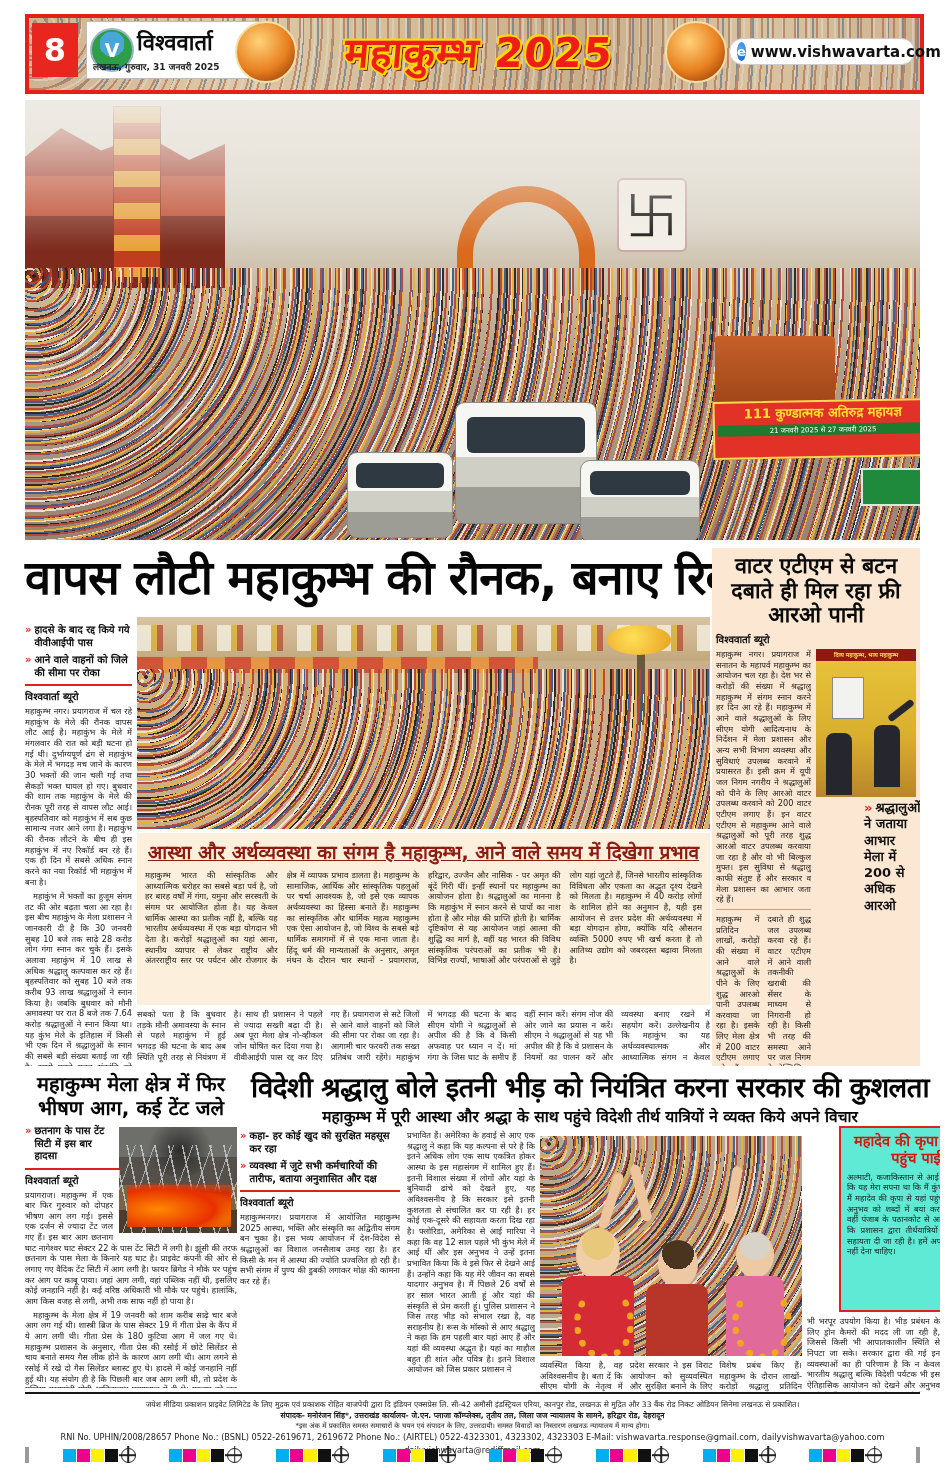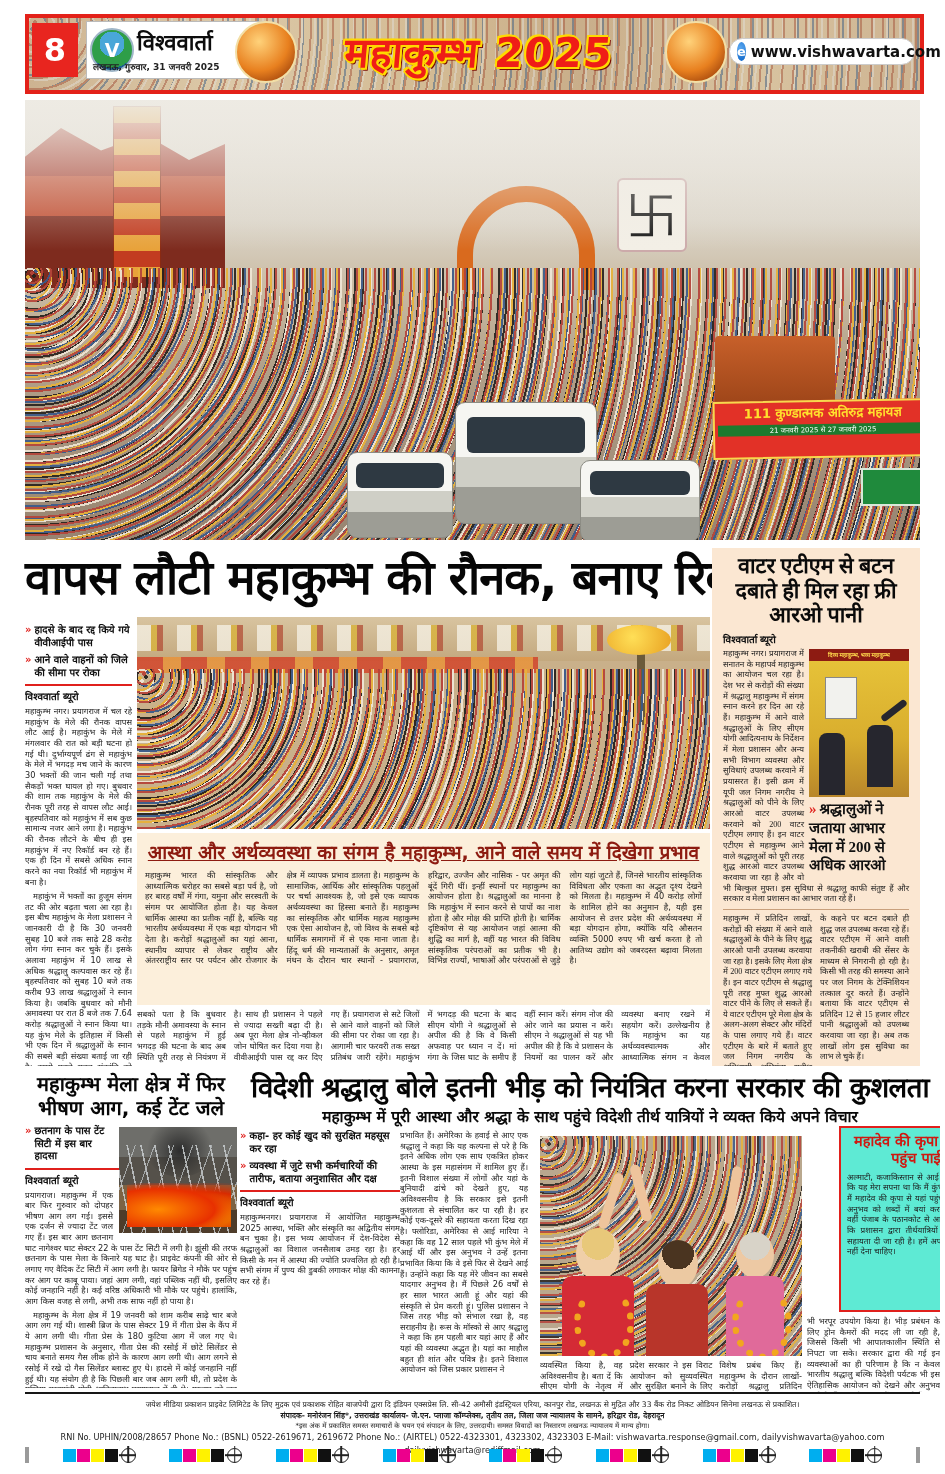--- a/index.html
+++ b/index.html
@@ -91,30 +91,30 @@
   #mp-flagc{left:470px;top:8px;width:64px;height:30px;border-radius:50%;background:radial-gradient(circle at 40% 40%,#ffdf57,#e8a020);}
 
   
   #ecobox{left:137px;top:833px;width:573px;height:172px;background:#fcefdb;padding:5px 8px;box-sizing:border-box;}
   #ecohead{font-size:19px;font-weight:bold;color:#8d1b10;text-align:center;margin:1px 0 5px;text-decoration:underline;}
   #ecocols{column-count:4;column-gap:9px;height:128px;overflow:hidden;}
   
   #contstrip{left:137px;top:1009px;width:573px;height:56px;column-count:6;column-gap:8px;overflow:hidden;}
 
   
-  #sidebar{left:712px;top:548px;width:208px;height:518px;background:#fbe7d2;padding:4px 11px;box-sizing:border-box;overflow:hidden;font-family:Liberation Serif, serif;}
+  #sidebar{left:712px;top:548px;width:208px;height:518px;background:#fbe7d2;padding:4px 4px;box-sizing:border-box;overflow:hidden;}
   #sbhead{font-size:21.5px;font-weight:bold;color:#0a0a0a;text-align:center;line-height:1.15;margin:2px 0 4px;}
   #sbphoto-wrap{float:right;width:100px;margin:0 0 3px 5px;}
   #sbphoto{position:relative;width:100px;height:148px;background:linear-gradient(180deg,#e8c53a,#d9ae2e 60%,#b8862a);overflow:hidden;}
   #sb-bannertxt{position:absolute;left:0;top:0;width:100%;background:#8d1b12;color:#ffd94d;font-size:5.8px;font-weight:bold;text-align:center;padding:2px 0;}
   #sb-machine{position:absolute;left:16px;top:28px;width:30px;height:40px;background:#f2f2ee;border:1px solid #888;}
   .figure{position:absolute;width:26px;height:62px;background:#26262e;border-radius:8px 8px 0 0;}
   #sb-fig1{left:10px;top:84px;} #sb-fig2{left:58px;top:76px;}
   #sb-arm{position:absolute;left:70px;top:58px;width:30px;height:7px;background:#26262e;transform:rotate(-38deg);border-radius:4px;}
-  #sbcaption{font-size:15px;font-weight:bold;line-height:1.25;margin-top:3px;}
+  #sbcaption{font-size:13px;font-weight:bold;line-height:1.25;margin-top:3px;margin-left:48px;}
   #sb2col{column-count:2;column-gap:8px;margin-top:4px;border-top:1px solid #c9a07c;padding-top:4px;}
   .subhead{font-weight:bold;}
 
   
   #fire{left:25px;top:1072px;width:212px;height:316px;overflow:hidden;}
   #firehead{font-size:20px;font-weight:bold;text-align:center;line-height:1.2;color:#070707;margin-bottom:5px;}
   #firephoto{float:right;position:relative;width:118px;height:106px;margin:2px 0 4px 6px;overflow:hidden;
       background:linear-gradient(180deg,#6e6e6a 0 28%,#55514a 28% 55%,#7c6344 55% 78%,#4e3c2a 78%);}
   #fp-smoke{position:absolute;left:26px;top:-8px;width:70px;height:58px;border-radius:50%;
       background:radial-gradient(circle at 50% 55%,#2c2c2c,#55555500 70%);}
@@ -125,21 +125,21 @@
       background:radial-gradient(ellipse at 30% 60%,#ff8a00,#e83000 55%,transparent 75%),
                  radial-gradient(ellipse at 75% 70%,#ffb400,#d92b00 50%,transparent 75%);}
   #fire .bullet{font-size:10px;line-height:1.25;}
 
   
   #foreign{left:240px;top:1066px;width:700px;height:326px;overflow:hidden;}
   #fkicker{font-size:15.5px;font-weight:bold;text-align:center;color:#090909;}
   #fhead{font-size:27.5px;font-weight:bold;text-align:center;color:#050505;letter-spacing:-.5px;margin-top:2px;}
   #fcolA{position:absolute;left:0;top:64px;width:160px;height:260px;overflow:hidden;}
   #fcolA .bullet{font-size:10px;line-height:1.25;}
-  #fcolB{position:absolute;left:160px;top:64px;width:128px;height:260px;overflow:hidden;}
+  #fcolB{position:absolute;left:167px;top:64px;width:128px;height:260px;overflow:hidden;}
   #fphoto{position:absolute;left:300px;top:70px;width:262px;height:220px;overflow:hidden;background:#b9a88e;}
   #fg-crowd{left:0;top:0;width:100%;height:100%;opacity:.85;}
   .head-sk{position:absolute;border-radius:50%;}
   #fg-h1{left:36px;top:92px;width:44px;height:52px;background:radial-gradient(circle at 50% 30%,#e8c87a 0 38%,#f0cfa8 38%);}
   #fg-h2{left:118px;top:104px;width:40px;height:48px;background:radial-gradient(circle at 50% 28%,#4a3420 0 40%,#ecc9a2 40%);}
   #fg-h3{left:196px;top:96px;width:38px;height:46px;background:radial-gradient(circle at 50% 28%,#d8d3c8 0 40%,#edc9a4 40%);}
   .torso{position:absolute;border-radius:10px 10px 0 0;}
   #fg-t1{left:22px;top:140px;width:72px;height:80px;background:#d42b35;}
   #fg-t2{left:106px;top:148px;width:62px;height:72px;background:#b8352a;}
   #fg-t3{left:186px;top:140px;width:58px;height:80px;background:#e06a9a;}

